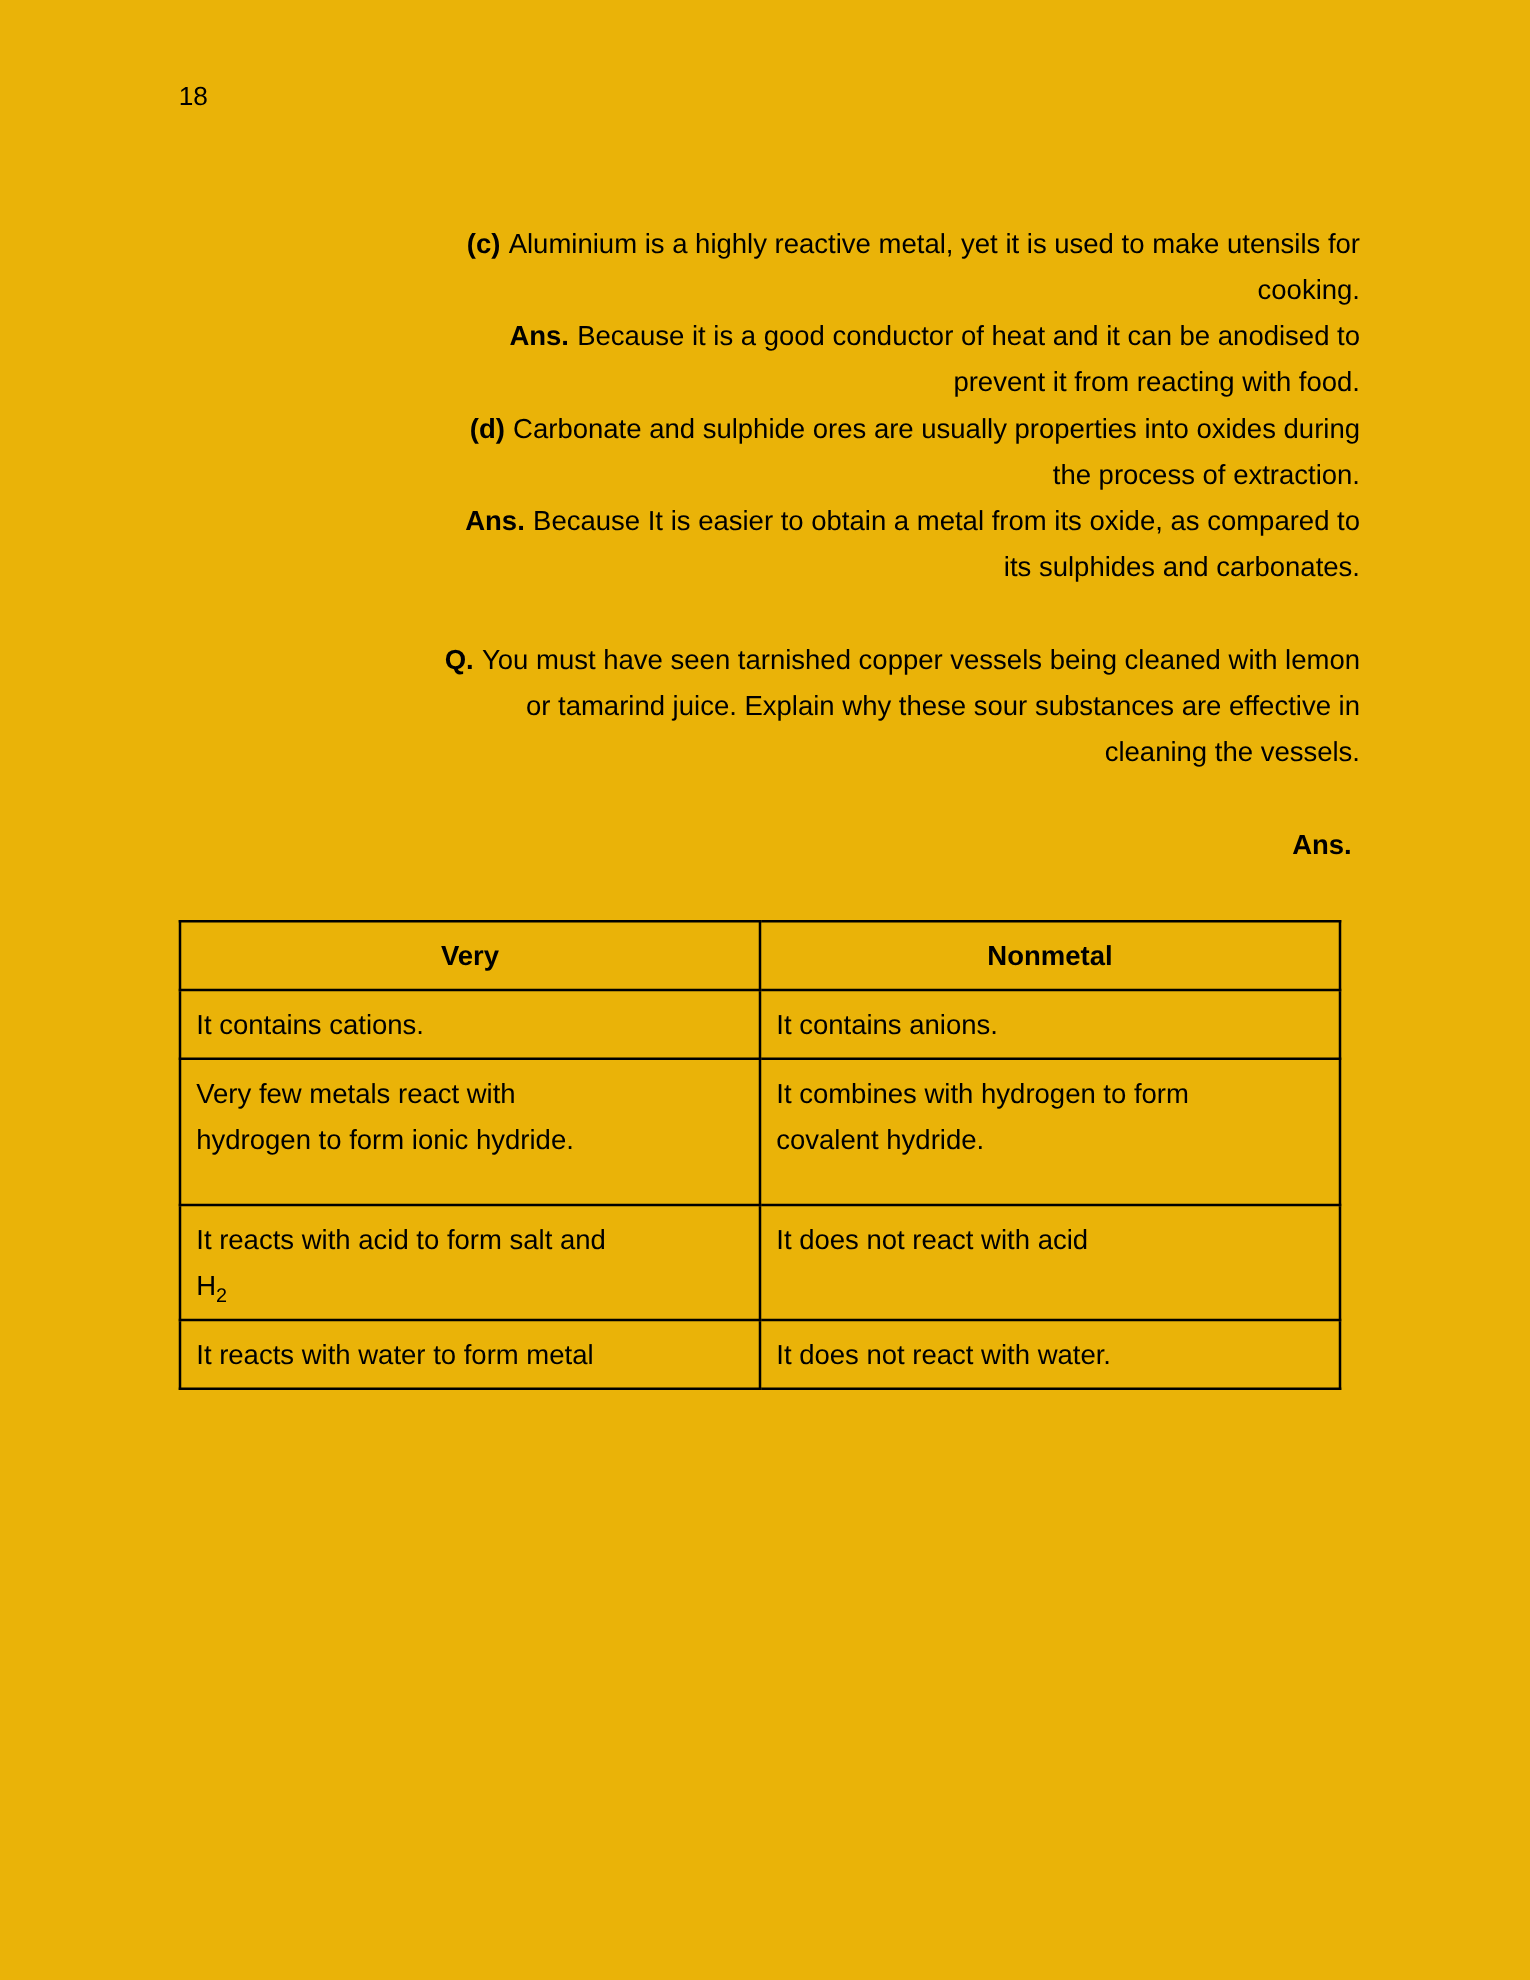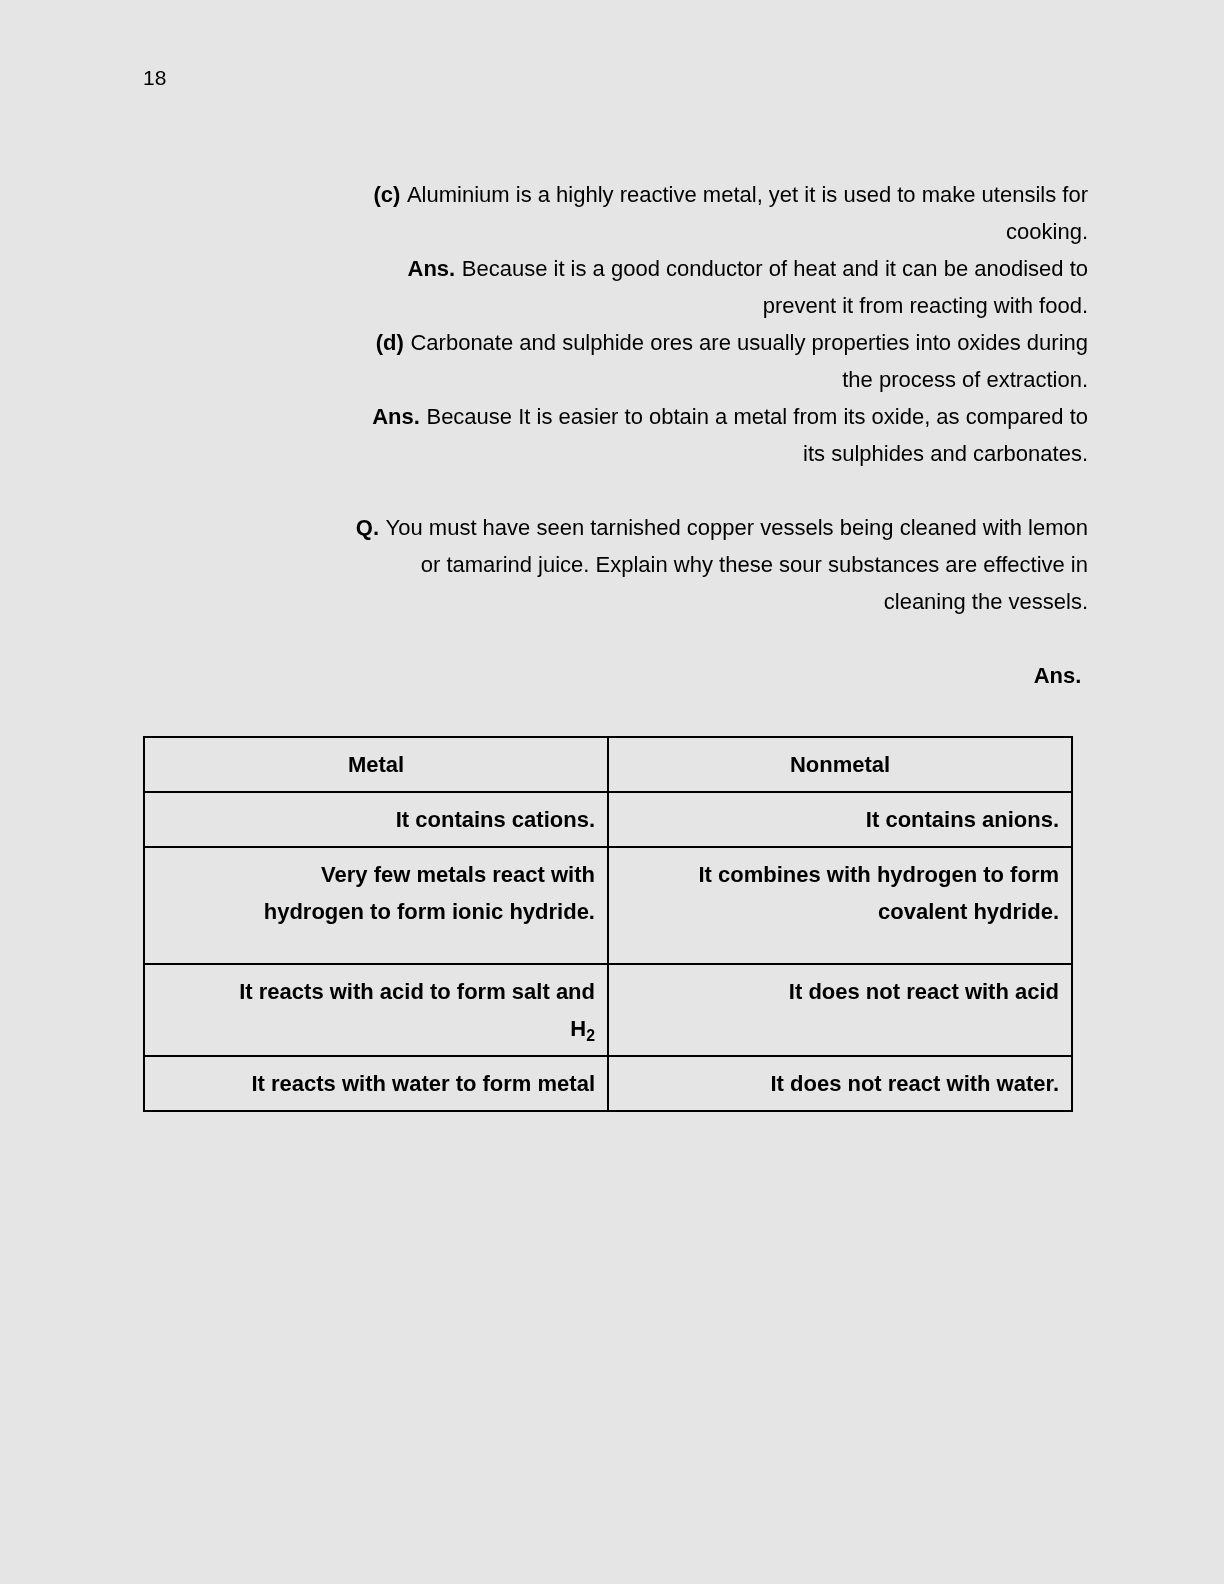--- a/index.html
+++ b/index.html
@@ -11,21 +11,21 @@
     width: 1224px;
     height: 1584px;
     position: relative;
     font-family: "Liberation Sans", "DejaVu Sans", sans-serif;
     color: #000000;
     -webkit-font-smoothing: antialiased;
   }
   .page {
     position: absolute;
     inset: 0;
-    background: #e5e5e5;
+    background: #eab308;
     overflow: hidden;
   }
   .page-number {
     position: absolute;
     top: 66px;
     left: 143px;
     font-size: 21px;
     line-height: 24px;
   }
   .content {
@@ -54,24 +54,23 @@
     width: 930px;
     margin-top: 42px;
   }
   table.compare th,
   table.compare td {
     border: 2px solid #000000;
     padding: 8px 12px;
     font-size: 22px;
     line-height: 37px;
     vertical-align: top;
-    text-align: right;
+    text-align: left;
     white-space: pre-wrap;
     word-wrap: break-word;
-    font-weight: bold;
   }
   table.compare th {
     text-align: center;
     font-weight: bold;
   }
   tr.tall td {
     height: 99px;
   }
   sub {
     font-size: 0.72em;
@@ -108,21 +107,21 @@
 
     <div class="blank-line"></div>
 
     <div>
       <p class="para"><b class="lead">Ans.</b><span></span></p>
     </div>
 
     <table class="compare">
       <thead>
         <tr>
-          <th>Metal</th>
+          <th>Very</th>
           <th>Nonmetal</th>
         </tr>
       </thead>
       <tbody>
         <tr>
           <td>It contains cations.</td>
           <td>It contains anions.</td>
         </tr>
         <tr class="tall">
           <td>Very few metals react with

